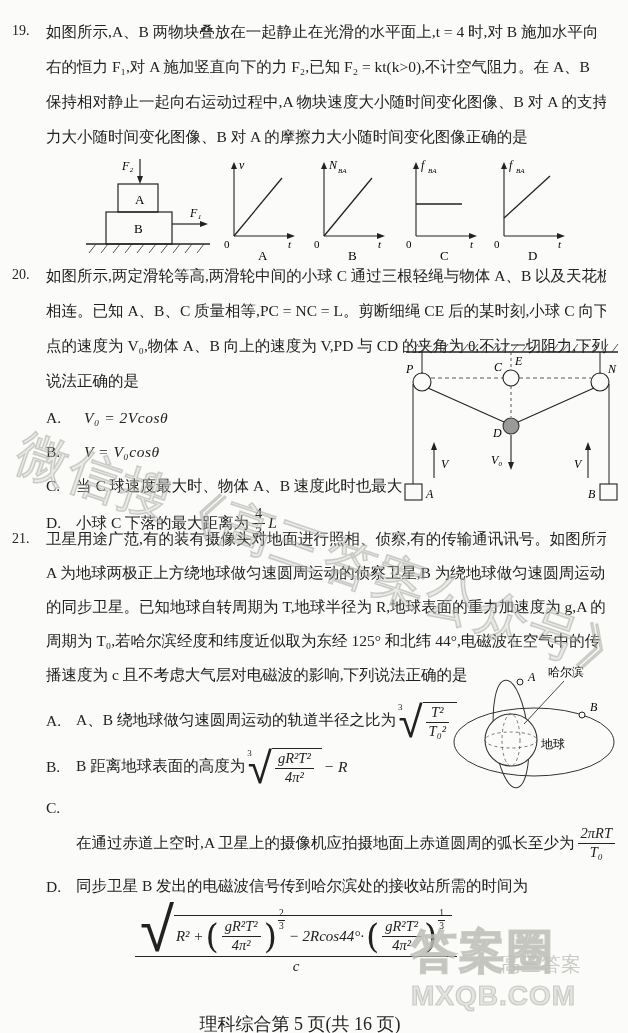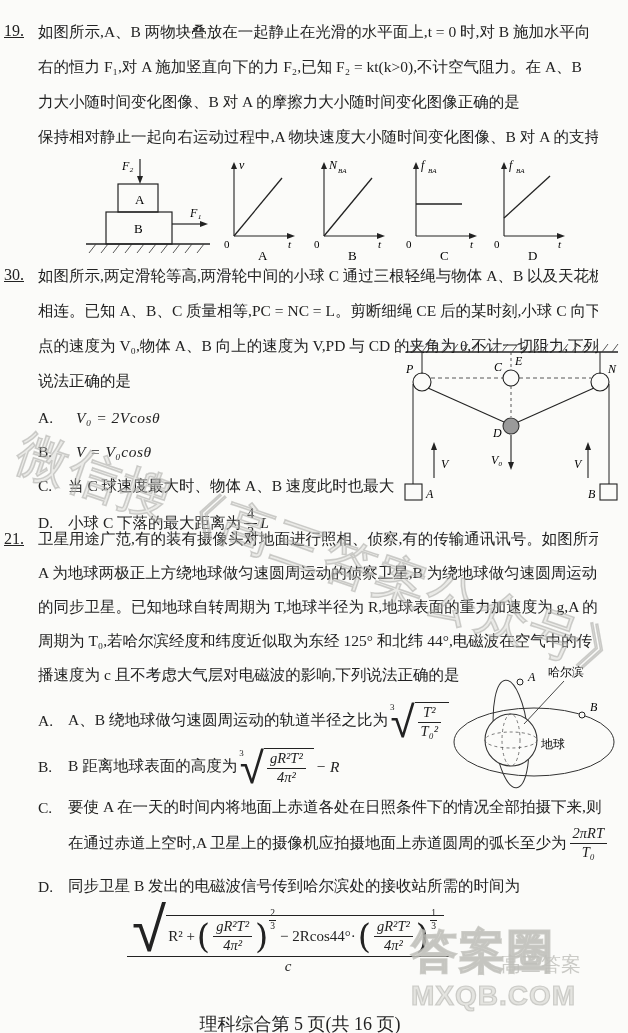--- a/index.html
+++ b/index.html
@@ -1,20 +1,20 @@
 <!DOCTYPE html>
 <html><head>
 <meta charset="utf-8">
 <style>
   html,body{margin:0;padding:0;background:#e8e8e6;}
   .page{position:relative;width:628px;height:1033px;background:#fbfbf9;color:#222;
         font-family:"Liberation Serif","DejaVu Serif",serif;overflow:hidden;}
   .q{position:absolute;left:0;width:628px;}
   .qrow{display:flex;align-items:flex-start;}
-  .qnum{width:34px;padding-left:4px;flex:0 0 auto;font-size:16px;line-height:34px;text-decoration:underline;}
+  .qnum{width:34px;padding-left:12px;flex:0 0 auto;font-size:14px;line-height:34px;}
   .qbody{flex:1 1 auto;min-width:0;}
   .sline{font-size:15.5px;line-height:34px;white-space:nowrap;overflow:hidden;max-width:560px;}
   .lh36 .sline{line-height:35px;}
   .opt{display:flex;align-items:center;font-size:15.5px;margin:6px 0 0 0;min-height:28px;white-space:nowrap;}
   .optlabel{width:30px;flex:0 0 auto;}
   .it{font-style:italic;}
   .mathtxt{font-style:italic;letter-spacing:.5px;margin-left:8px;}
   
   .vfrac{display:inline-flex;flex-direction:column;align-items:center;vertical-align:middle;
          margin:0 3px;text-align:center;font-size:14.5px;}
@@ -25,21 +25,21 @@
   .sqrt .idx{font-size:9px;line-height:1;align-self:flex-start;margin:1px -4px 0 0;position:relative;z-index:2;}
   .sqrt .rad{font-family:"DejaVu Sans",sans-serif;font-size:44px;line-height:36px;font-weight:200;}
   .sqrt .cont{border-top:1.3px solid #222;display:inline-flex;align-items:center;padding:2px 5px 0 0;}
   .sqrt.large .rad{font-size:62px;line-height:50px;}
   
   .expf{display:inline-flex;flex-direction:column;align-items:center;font-size:9.5px;line-height:1.05;
         position:relative;top:-16px;margin:0 2px 0 1px;}
   .expf .en{border-bottom:1px solid #222;padding:0 1px 1px;}
   .expf .ed{padding-top:1px;}
   .bp{font-size:34px;line-height:1;font-weight:300;font-family:"DejaVu Serif",serif;}
-  .tok{margin:10px 2px;}
+  .tok{margin:10px 2px;font-style:italic;}
   
   .figrow{position:relative;height:106px;margin-top:2px;}
   .figabs{position:absolute;top:0;}
   
   .bigformula{margin:4px 0 0 70px;width:360px;display:flex;justify-content:center;}
   
   .footer{position:absolute;top:1012px;left:150px;width:300px;text-align:center;font-size:18px;}
   
   .wm-diag{position:absolute;left:30px;top:418px;font-size:52px;letter-spacing:2px;
            transform:rotate(19deg);transform-origin:left top;white-space:nowrap;
@@ -58,24 +58,24 @@
 <body>
 
 <div class="page">
 
   <div class="wm-diag">微信搜《高三答案公众号》</div>
 
   <section class="q" style="top:14px;">
     <div class="qrow">
       <div class="qnum">19.</div>
       <div class="qbody lh36">
-        <div class="sline">如图所示,A、B 两物块叠放在一起静止在光滑的水平面上,t = 0 时,对 B 施加水平向</div>
+        <div class="sline">如图所示,A、B 两物块叠放在一起静止在光滑的水平面上,t = 4 时,对 B 施加水平向</div>
         <div class="sline">右的恒力 F₁,对 A 施加竖直向下的力 F₂,已知 F₂ = kt(k&gt;0),不计空气阻力。在 A、B</div>
+        <div class="sline">保持相对静止一起向右运动过程中,A 物块速度大小随时间变化图像、B 对 A 的支持</div>
         <div class="sline">力大小随时间变化图像、B 对 A 的摩擦力大小随时间变化图像正确的是</div>
-        <div class="sline">保持相对静止一起向右运动过程中,A 物块速度大小随时间变化图像、B 对 A 的支持</div>
       </div>
     </div>
 
     <div class="figrow">
 
       <svg class="figabs" style="left:82px;" width="134" height="104" viewBox="0 0 134 104">
         <line x1="4" y1="88" x2="128" y2="88" stroke="#222" stroke-width="1.4"></line>
         <path d="M14 88 l-7 9 M26 88 l-7 9 M38 88 l-7 9 M50 88 l-7 9 M62 88 l-7 9 M74 88 l-7 9 M86 88 l-7 9 M98 88 l-7 9 M110 88 l-7 9 M122 88 l-7 9" stroke="#444" stroke-width="0.9" fill="none"></path>
         <rect x="24" y="56" width="66" height="32" fill="none" stroke="#222" stroke-width="1.2"></rect>
         <rect x="36" y="28" width="40" height="28" fill="none" stroke="#222" stroke-width="1.2"></rect>
@@ -138,21 +138,21 @@
         <text x="28" y="17" font-size="7" font-style="italic">BA</text>
         <text x="6" y="92" font-size="11">0</text>
         <text x="70" y="92" font-size="11" font-style="italic">t</text>
         <text x="40" y="104" font-size="13">D</text>
       </svg>
     </div>
   </section>
 
   <section class="q" style="top:258px;">
     <div class="qrow">
-      <div class="qnum">30.</div>
+      <div class="qnum">20.</div>
       <div class="qbody lh36">
         <div class="sline">如图所示,两定滑轮等高,两滑轮中间的小球 C 通过三根轻绳与物体 A、B 以及天花板</div>
         <div class="sline">相连。已知 A、B、C 质量相等,PC = NC = L。剪断细绳 CE 后的某时刻,小球 C 向下过 D</div>
         <div class="sline">点的速度为 V₀,物体 A、B 向上的速度为 V,PD 与 CD 的夹角为 θ,不计一切阻力,下列</div>
         <div class="sline">说法正确的是</div>
         <div class="opt">
           <span class="optlabel">A.</span>
           <span class="mathtxt">V₀ = 2Vcosθ</span>
         </div>
         <div class="opt">
@@ -250,21 +250,20 @@
                 <span class="vden">4π²</span>
               </span>
             </span>
           </span>
           <span class="it">− R</span>
         </div>
 
         <div style="margin-top:8px;">
           <div class="opt" style="margin:0;">
             <span class="optlabel">C.</span>
-            <span>要使 A 在一天的时间内将地面上赤道各处在日照条件下的情况全部拍摄下来,则</span>
           </div>
           <div class="opt" style="margin:4px 0 12px 30px;">
             <span>在通过赤道上空时,A 卫星上的摄像机应拍摄地面上赤道圆周的弧长至少为</span>
             <span class="vfrac it">
               <span class="vnum">2πRT</span>
               <span class="vden">T₀</span>
             </span>
           </div>
         </div>
 

